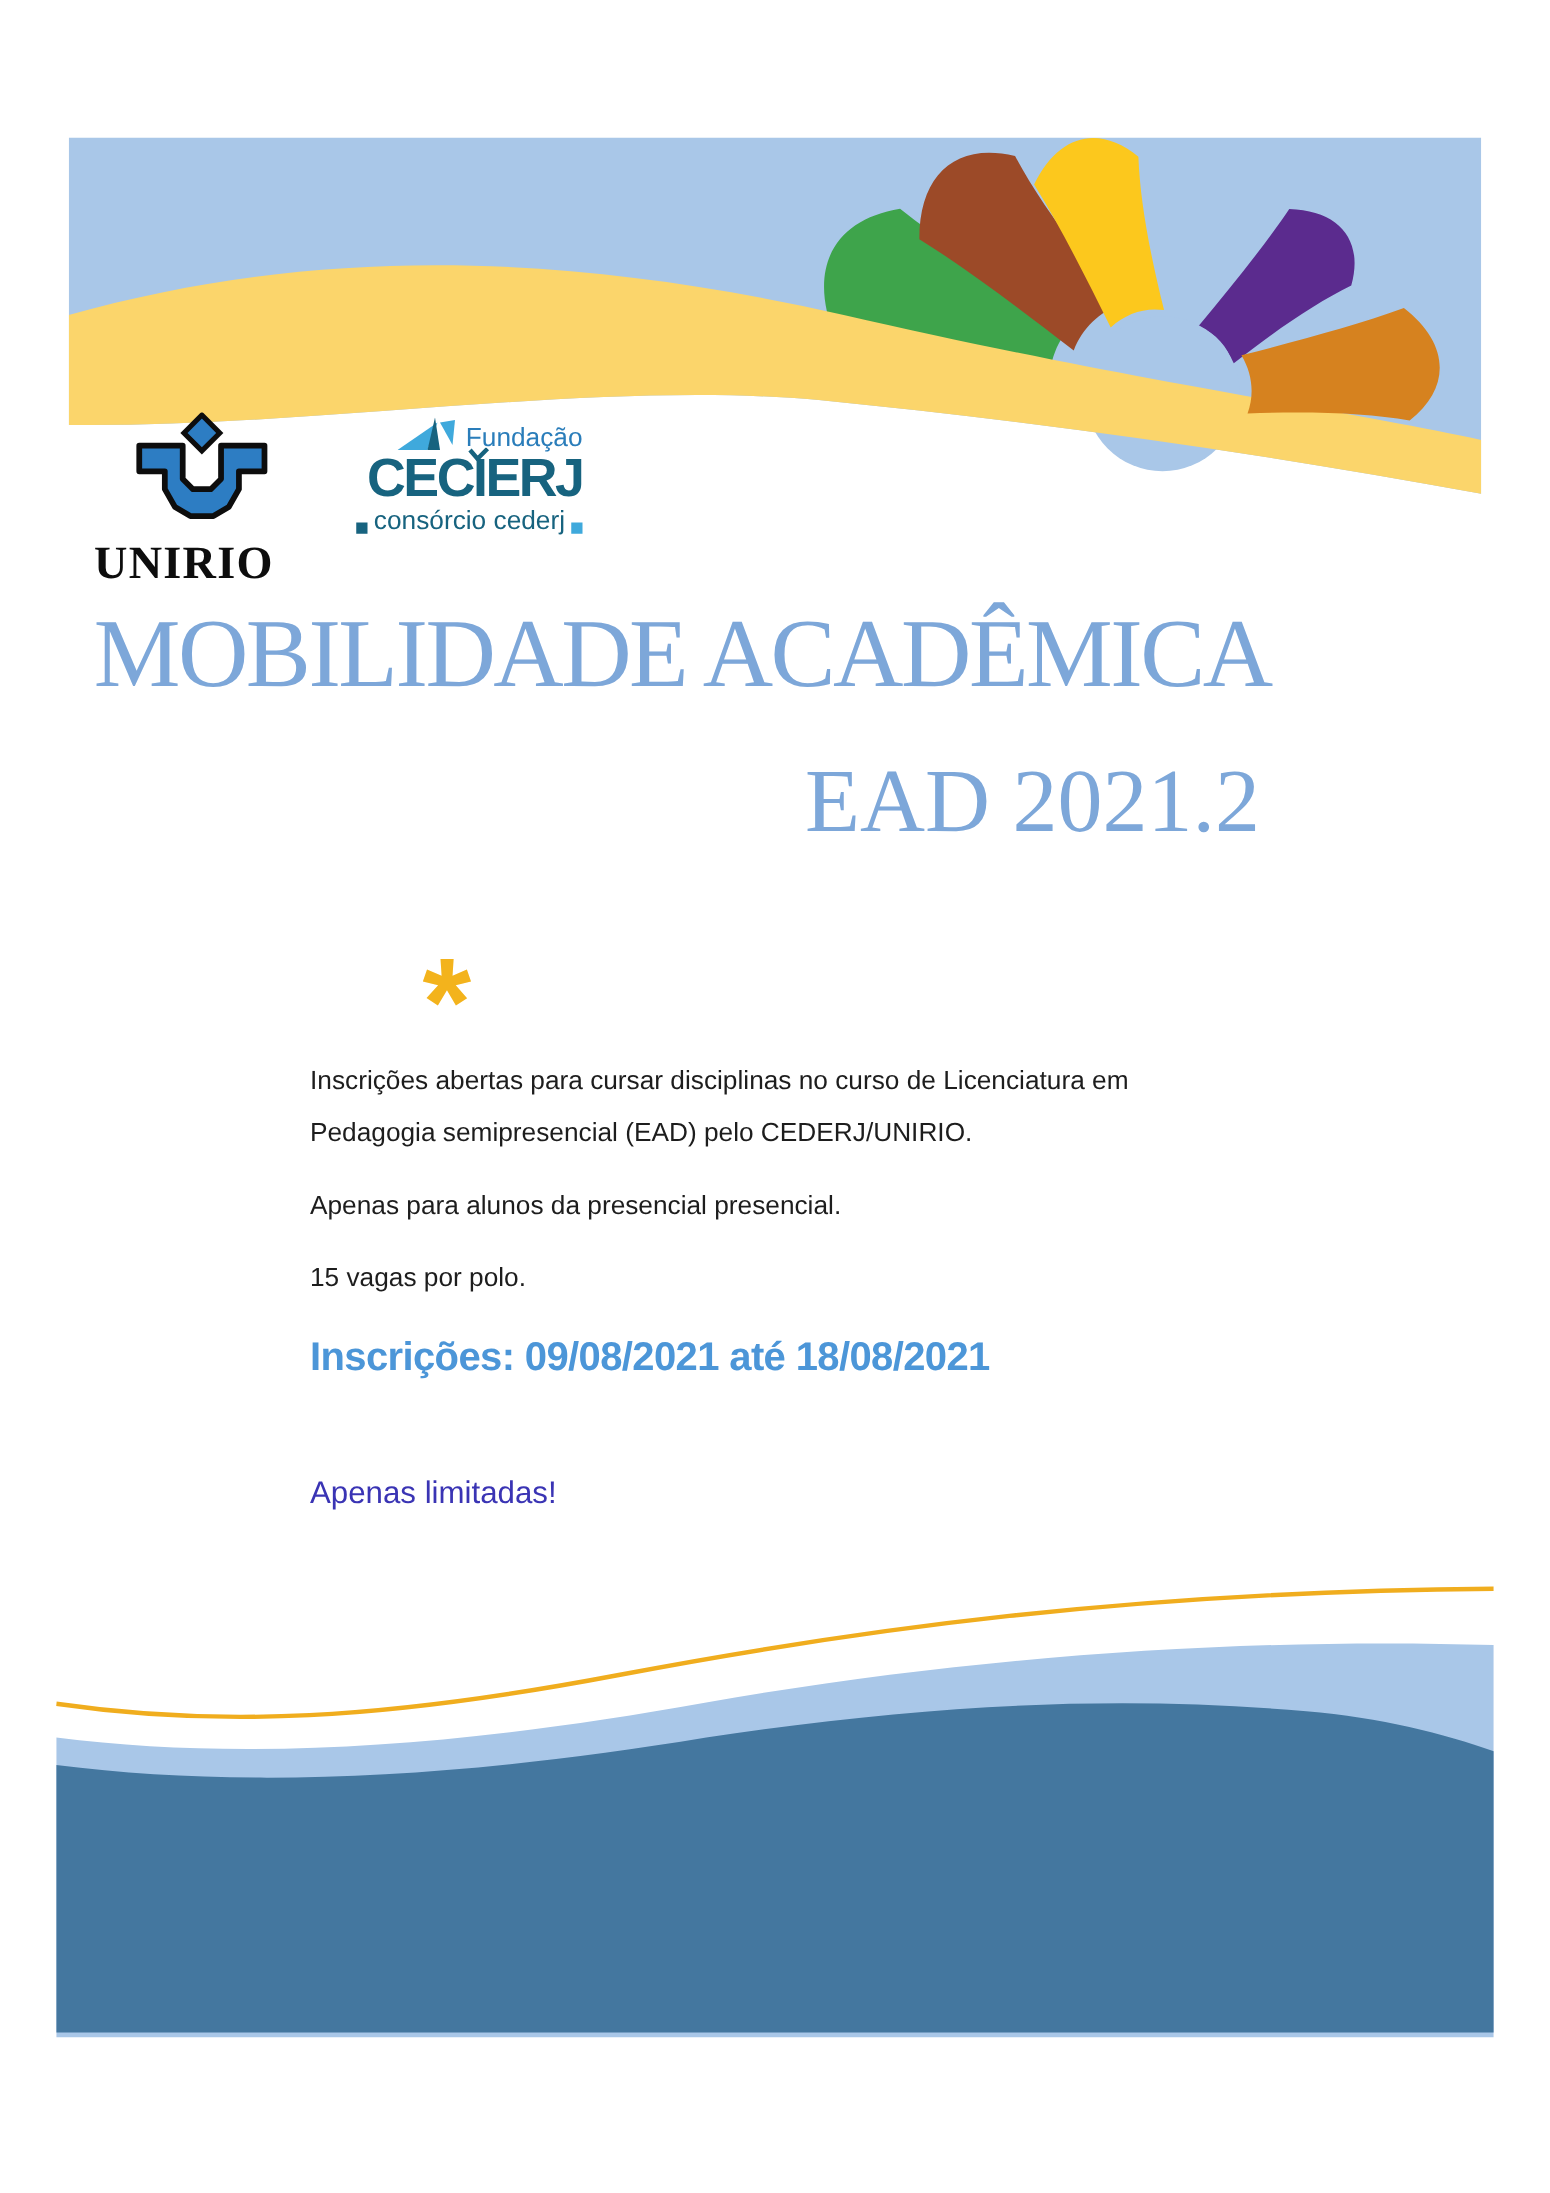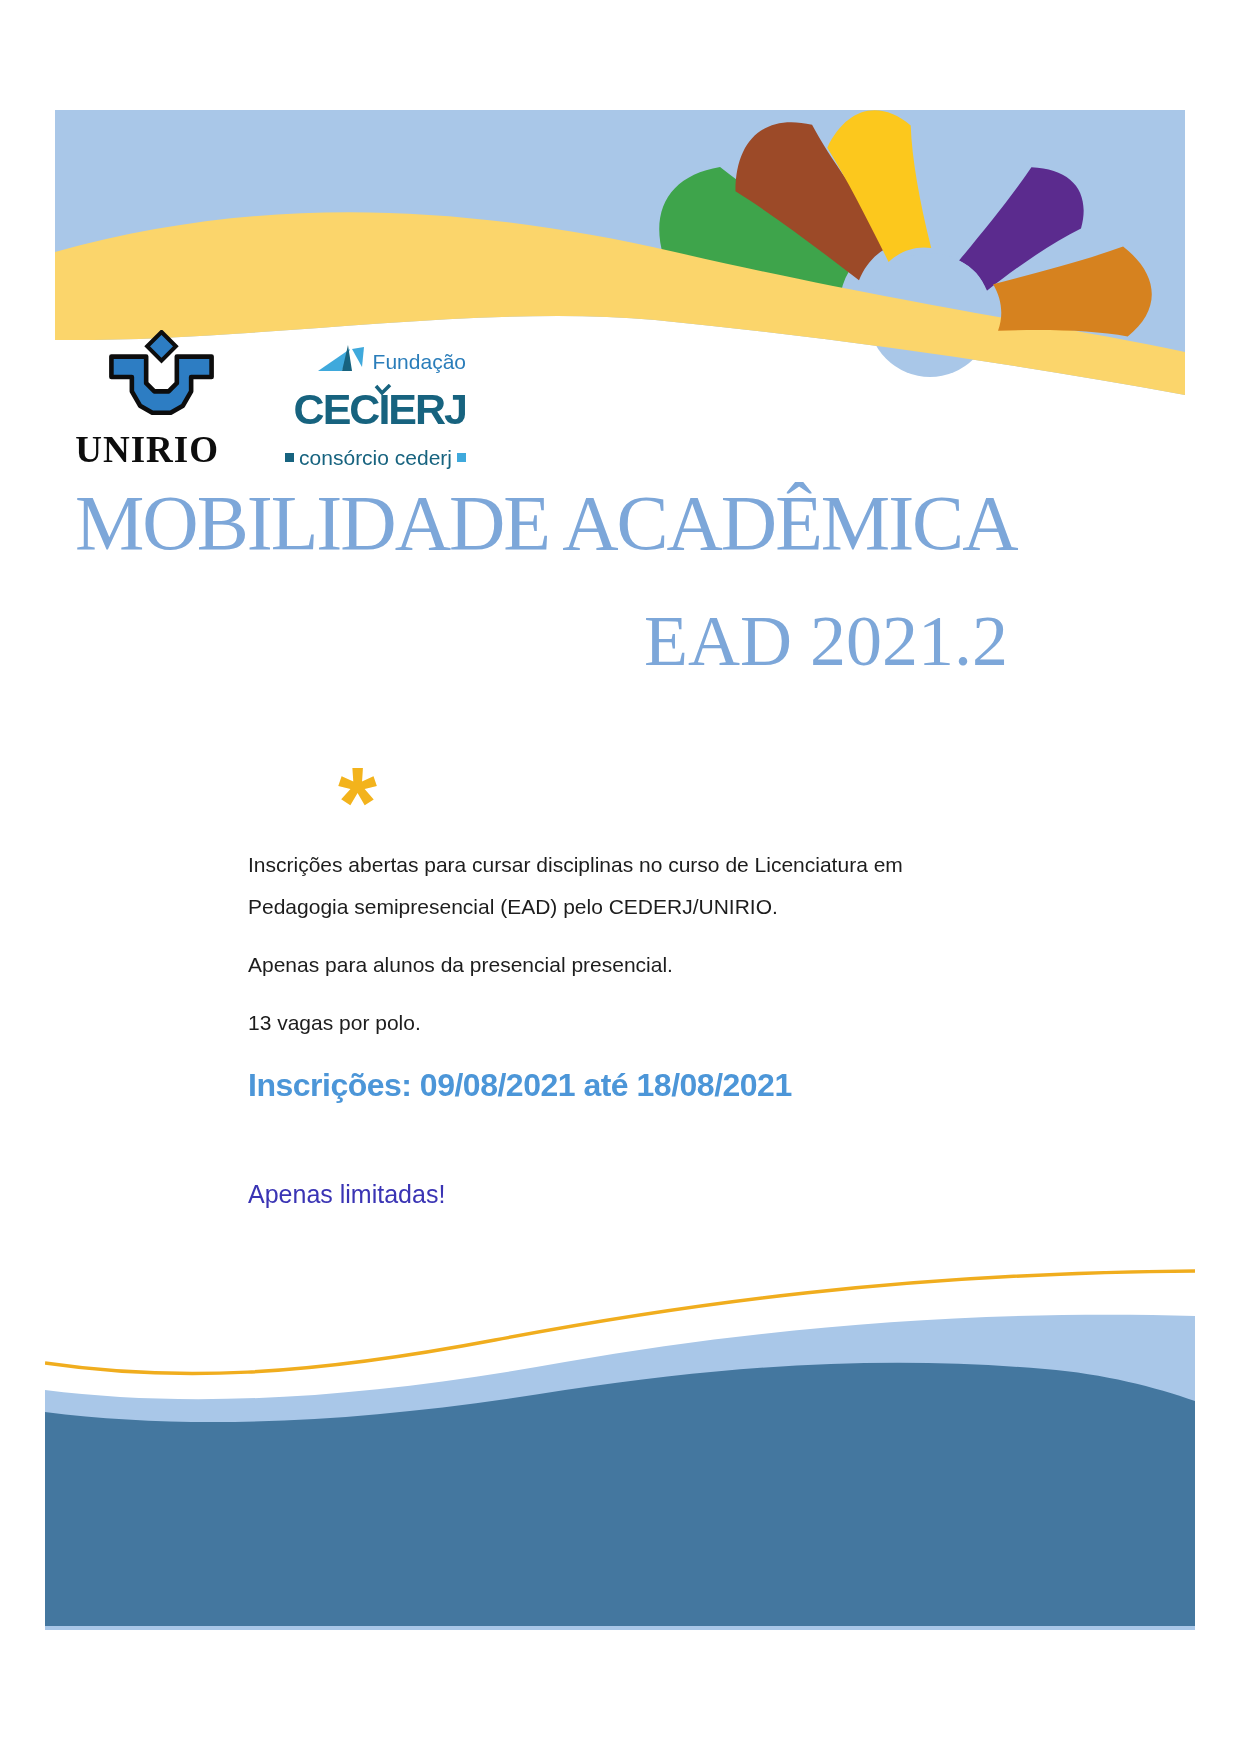--- a/index.html
+++ b/index.html
@@ -6,27 +6,27 @@
   .page{position:relative;width:1240px;height:1754px;background:#ffffff;overflow:hidden;
         font-family:"Liberation Sans", sans-serif;}
   .abs{position:absolute;}
   
   .banner-svg{left:55px;top:110px;}
   
   .unirio{left:44px;top:330px;width:175px;text-align:right;}
   .unirio-name{font-family:"Liberation Serif","DejaVu Serif",serif;font-weight:700;
                font-size:37px;letter-spacing:1px;color:#0d0d0d;margin-top:2px;}
   
-  .cecierj{left:238px;top:345px;width:228px;display:flex;flex-direction:column;align-items:flex-end;gap:15px;}
+  .cecierj{left:238px;top:334px;width:228px;display:flex;flex-direction:column;align-items:flex-end;}
   .cecierj-row1{display:flex;align-items:flex-end;gap:3px;}
   .fundacao{font-size:21px;color:#2A7DBA;line-height:1;padding-bottom:3px;}
   .cecierj-name{position:relative;font-weight:700;font-size:43px;line-height:0.9;
                 letter-spacing:-2px;color:#17637F;}
   .caron{position:absolute;left:80px;top:-6px;}
-  .cecierj-row3{display:flex;align-items:center;gap:5px;margin-top:3px;}
+  .cecierj-row3{display:flex;align-items:flex-end;gap:5px;margin-top:3px;}
   .sq{width:9px;height:9px;display:inline-block;}
   .consorcio{font-size:21px;color:#17637F;line-height:1;}
   
   .title-block{left:75px;top:482px;width:933px;}
   .title-line1{font-family:"Liberation Serif","DejaVu Serif",serif;font-weight:400;
                font-size:78px;line-height:1.05;letter-spacing:-2px;white-space:nowrap;margin:0;}
   .title-line2{font-family:"Liberation Serif","DejaVu Serif",serif;font-weight:400;
                font-size:72px;line-height:1.05;text-align:right;margin:40px 0 0 0;}
   
   .asterisk{left:338px;top:752px;font-size:100px;font-weight:700;line-height:1;}
@@ -91,21 +91,21 @@
     <h1 class="title-line1" style="color:#7DA7D9">MOBILIDADE ACADÊMICA</h1>
     <h2 class="title-line2" style="color:#7DA7D9">EAD 2021.2</h2>
   </div>
 
   <div class="abs asterisk" style="color:#F3B31C">*</div>
 
   <div class="abs copy">
     <p>Inscrições abertas para cursar disciplinas no curso de Licenciatura em
 Pedagogia semipresencial (EAD) pelo CEDERJ/UNIRIO.</p>
     <p>Apenas para alunos da presencial presencial.</p>
-    <p>13 vagas por polo.</p>
+    <p>15 vagas por polo.</p>
   </div>
 
   <div class="abs inscriptions" style="color:#4C96D8">Inscrições: 09/08/2021 até 18/08/2021</div>
 
   <div class="abs note" style="color:#3A34B4">Apenas limitadas!</div>
 
   <svg class="abs footer-svg" width="1150" height="390" viewBox="0 0 1150 390">
     <path fill="none" stroke-width="3.5" d="M 0,123 C 130,142 260,136 450,100 C 640,64 860,33 1150,31" stroke="#F0AD1E"></path>
     <path d="M 0,150 C 150,169 320,158 520,122 C 730,85 950,70 1150,76 L 1150,390 L 0,390 Z" fill="#A9C7E8"></path>
     <path d="M 0,172 C 150,191 320,183 520,150 C 700,123 850,116 1000,129 C 1060,134 1110,147 1150,161 L 1150,386 L 0,386 Z" fill="#44779F"></path>

